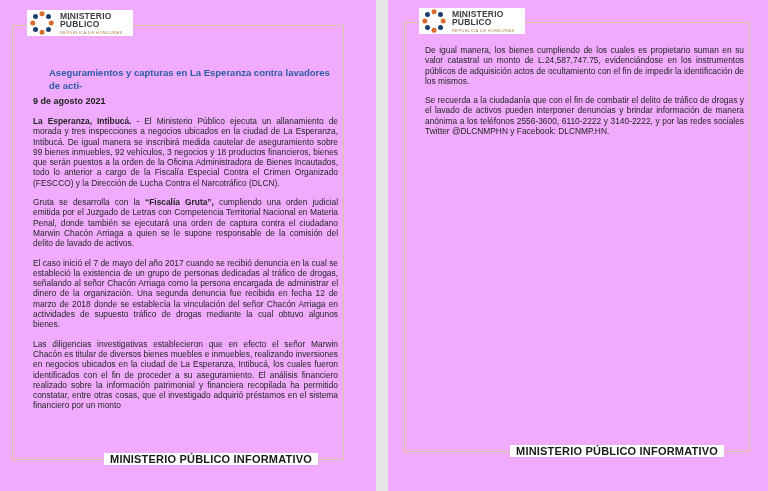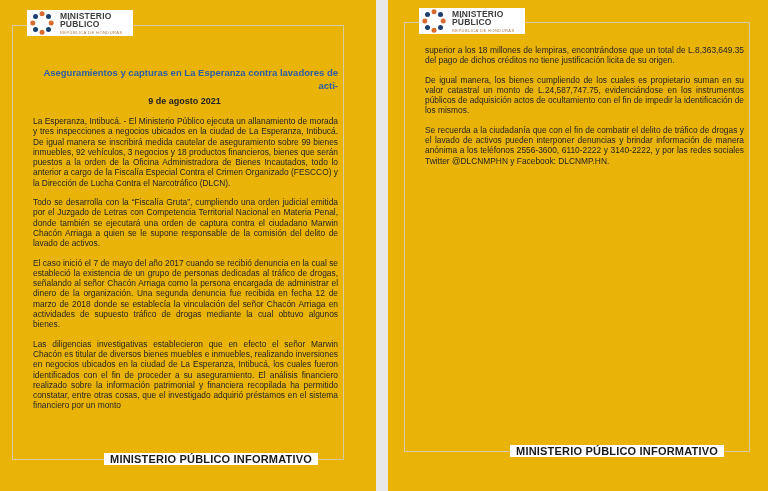--- a/index.html
+++ b/index.html
@@ -1,21 +1,21 @@
 <!DOCTYPE html>
 <html style="--title_blue: #2d5da7; --border_tan: #d9c9a3; --logo_navy: #1c3e6e; --logo_orange: #d96b2f;"><head>
 <meta charset="utf-8">
 <style>
   html,body{margin:0;padding:0;background:#ffffff;}
   .canvas{
     position:relative;width:768px;height:491px;background:#fff;overflow:hidden;
     font-family:"Liberation Sans","DejaVu Sans",sans-serif;
   }
   .separator{position:absolute;left:376px;top:0;width:12px;height:491px;background:#e7e7ea;}
-  .page{position:absolute;top:0;height:491px;background:#eab308;}
+  .page{position:absolute;top:0;height:491px;background:#f0abfc;}
   .page1{left:0;width:376px;}
   .page2{left:388px;width:380px;}
   .frame{
     position:absolute;
     border-top:1px solid var(--border_tan);
     border-left:1px solid var(--border_tan);
     border-right:1px solid var(--border_tan);
   }
   .page1 .frame{left:12px;top:25px;width:330px;height:433px;}
   .page2 .frame{left:16px;top:22px;width:344px;height:428px;}
@@ -23,25 +23,25 @@
     position:absolute;top:-16px;left:14px;background:#fff;
     display:flex;align-items:center;gap:5px;padding:0 10px 0 2px;
   }
   .emblem{width:26px;height:26px;flex:0 0 auto;}
   .logo-text{display:flex;flex-direction:column;}
   .logo-line{font-size:8.5px;line-height:8.5px;font-weight:bold;letter-spacing:.2px;color:#3d3d3d;white-space:nowrap;}
   .logo-sub{font-size:4px;line-height:5px;letter-spacing:.45px;color:#b07a45;margin-top:1px;white-space:nowrap;}
   .content{position:absolute;left:20px;right:5px;top:0;}
   .page1 .content{top:40px;}
   .page2 .content{top:22px;}
-  .title{margin:0 0 4px 8px;font-size:9.5px;line-height:13px;font-weight:bold;text-align:right;color:var(--title_blue);}
+  .title{margin:0 0 4px 16px;font-size:9.5px;line-height:13px;font-weight:bold;text-align:left;color:var(--title_blue);}
   .title .tline{display:block;}
-  .date{text-align:center;font-weight:bold;font-size:9px;color:#222;margin:4px 2px 10px 0;}
+  .date{text-align:left;font-weight:bold;font-size:9px;color:#222;margin:4px 2px 10px 0;}
   .content p{margin:0 0 9px 0;font-size:8.4px;line-height:10.3px;text-align:justify;color:#262626;}
-  .b{font-weight:normal;}
+  .b{font-weight:bold;}
   .footer{
     position:absolute;left:-1px;right:-1px;bottom:-7px;height:14px;
     display:flex;align-items:center;
   }
   .fline{flex:1 1 auto;height:1px;background:var(--border_tan);}
   .fline.short{flex:0 0 26px;}
   .ftext{
     flex:0 0 auto;background:#fff;padding:0 6px;
     font-size:11px;font-weight:bold;letter-spacing:.2px;color:#1a1a1a;white-space:nowrap;
   }
@@ -73,21 +73,21 @@
       </div>
 
       <div class="content">
         <h1 class="title">
           <span class="tline">Aseguramientos y capturas en La Esperanza contra lavadores de acti-</span>
         </h1>
         <div class="date">9 de agosto 2021</div>
 
         <p><span class="b">La Esperanza, Intibucá.</span><span> - El Ministerio Público ejecuta un allanamiento de morada y tres inspecciones a negocios ubicados en la ciudad de La Esperanza, Intibucá. De igual manera se inscribirá medida cautelar de aseguramiento sobre 99 bienes inmuebles, 92 vehículos, 3 negocios y 18 productos financieros, bienes que serán puestos a la orden de la Oficina Administradora de Bienes Incautados, todo lo anterior a cargo de la Fiscalía Especial Contra el Crimen Organizado (FESCCO) y la Dirección de Lucha Contra el Narcotráfico (DLCN).</span></p>
 
-        <p><span>Todo se desarrolla con la </span><span class="b">“Fiscalía Gruta”,</span><span> cumpliendo una orden judicial emitida por el Juzgado de Letras con Competencia Territorial Nacional en Materia Penal, donde también se ejecutará una orden de captura contra el ciudadano Marwin Chacón Arriaga a quien se le supone responsable de la comisión del delito de lavado de activos.</span></p>
+        <p><span>Gruta se desarrolla con la </span><span class="b">“Fiscalía Gruta”,</span><span> cumpliendo una orden judicial emitida por el Juzgado de Letras con Competencia Territorial Nacional en Materia Penal, donde también se ejecutará una orden de captura contra el ciudadano Marwin Chacón Arriaga a quien se le supone responsable de la comisión del delito de lavado de activos.</span></p>
 
         <p>El caso inició el 7 de mayo del año 2017 cuando se recibió denuncia en la cual se estableció la existencia de un grupo de personas dedicadas al tráfico de drogas, señalando al señor Chacón Arriaga como la persona encargada de administrar el dinero de la organización. Una segunda denuncia fue recibida en fecha 12 de marzo de 2018 donde se establecía la vinculación del señor Chacón Arriaga en actividades de supuesto tráfico de drogas mediante la cual obtuvo algunos bienes.</p>
 
         <p>Las diligencias investigativas establecieron que en efecto el señor Marwin Chacón es titular de diversos bienes muebles e inmuebles, realizando inversiones en negocios ubicados en la ciudad de La Esperanza, Intibucá, los cuales fueron identificados con el fin de proceder a su aseguramiento. El análisis financiero realizado sobre la información patrimonial y financiera recopilada ha permitido constatar, entre otras cosas, que el investigado adquirió préstamos en el sistema financiero por un monto</p>
       </div>
 
       <div class="footer">
         <div class="fline"></div>
         <div class="ftext">MINISTERIO PÚBLICO INFORMATIVO</div>
         <div class="fline short"></div>
@@ -113,21 +113,20 @@
           <circle cx="6.5" cy="6.5" r="2.5" fill="#1c3e6e"></circle>
         </svg>
         <div class="logo-text">
           <div class="logo-line">MINISTERIO</div>
           <div class="logo-line">PÚBLICO</div>
           <div class="logo-sub">REPÚBLICA DE HONDURAS</div>
         </div>
       </div>
 
       <div class="content">
-        <p>superior a los 18 millones de lempiras, encontrándose que un total de L.8,363,649.35 del pago de dichos créditos no tiene justificación licita de su origen.</p>
         <p>De igual manera, los bienes cumpliendo de los cuales es propietario suman en su valor catastral un monto de L.24,587,747.75, evidenciándose en los instrumentos públicos de adquisición actos de ocultamiento con el fin de impedir la identificación de los mismos.</p>
         <p>Se recuerda a la ciudadanía que con el fin de combatir el delito de tráfico de drogas y el lavado de activos pueden interponer denuncias y brindar información de manera anónima a los teléfonos 2556-3600, 6110-2222 y 3140-2222, y por las redes sociales Twitter @DLCNMPHN y Facebook: DLCNMP.HN.</p>
       </div>
 
       <div class="footer">
         <div class="fline"></div>
         <div class="ftext">MINISTERIO PÚBLICO INFORMATIVO</div>
         <div class="fline short"></div>
       </div>
 

